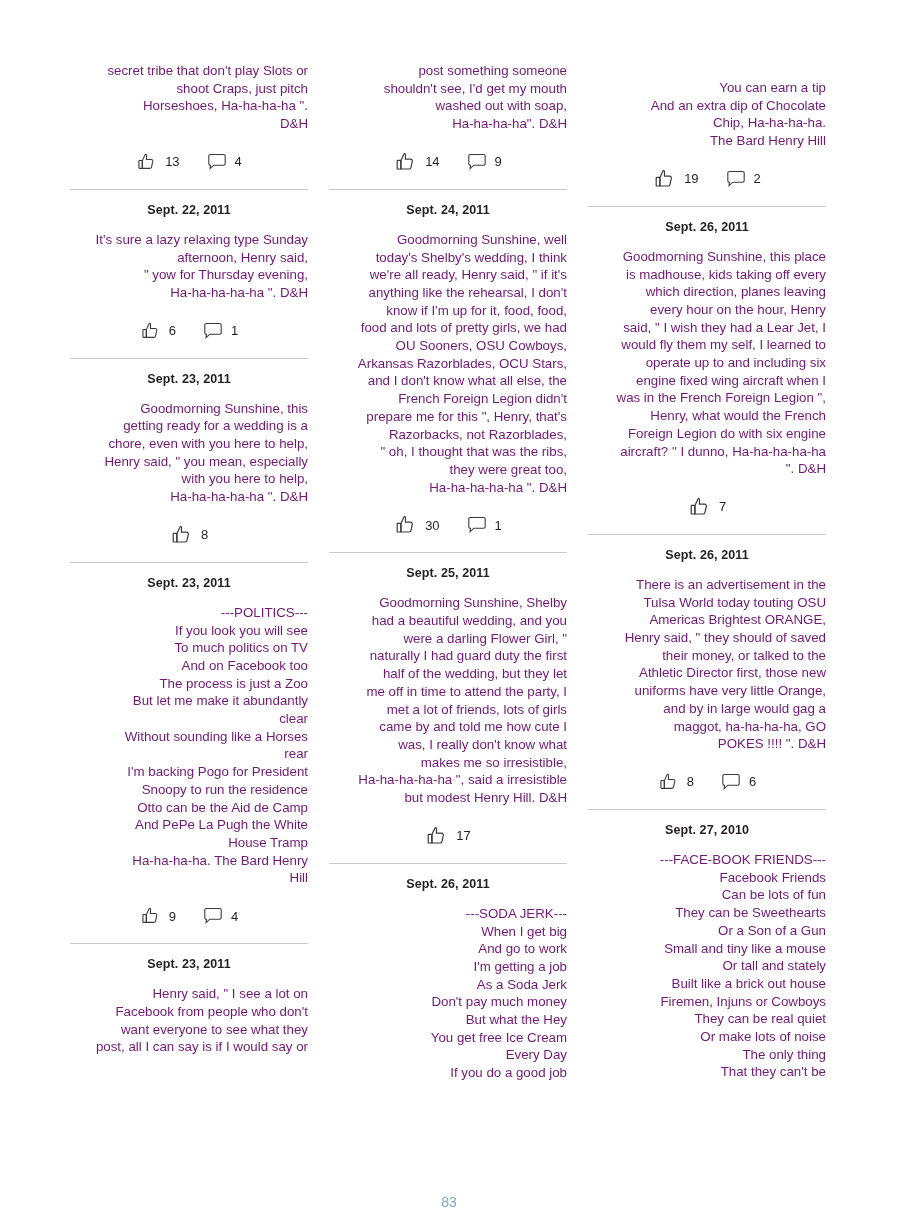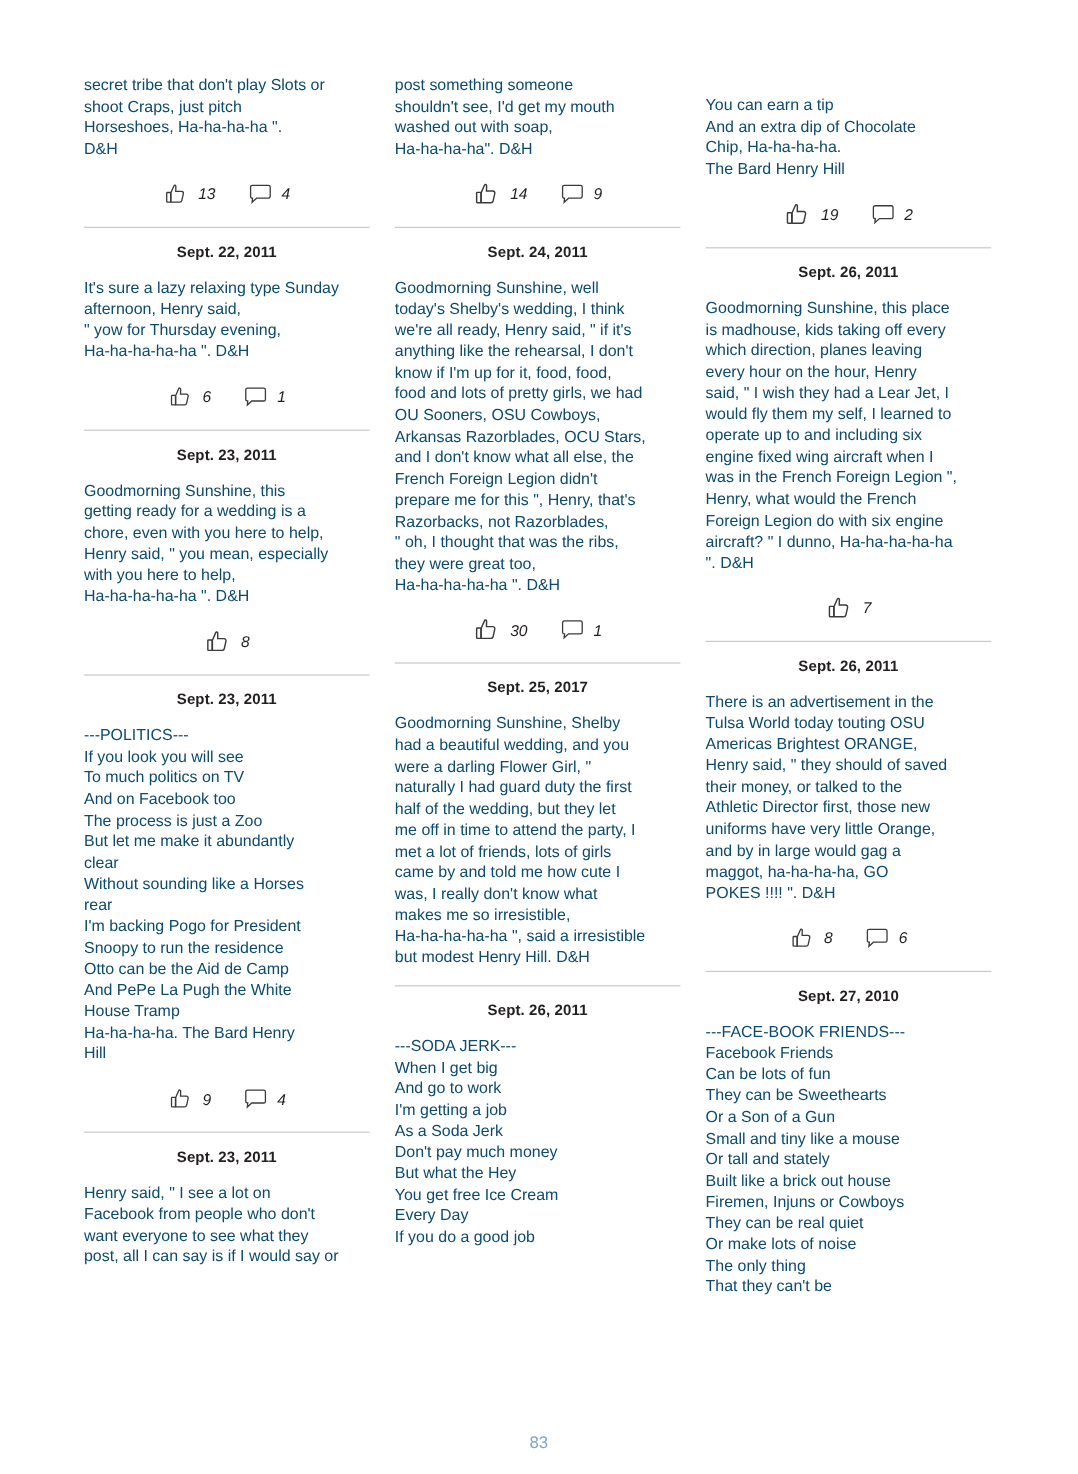--- a/index.html
+++ b/index.html
@@ -42,23 +42,24 @@
     font-size: 12.5px;
     font-weight: bold;
     color: #231f20;
     margin: 0 0 14px 0;
     letter-spacing: 0.1px;
     text-align: center;
   }
   .body {
     font-size: 13.3px;
     line-height: 17.7px;
-    color: #0c4a6e;
+    color: #701a75;
     white-space: pre-line;
     margin: 0;
+    text-align: right;
   }
   .divider {
     border: 0;
     border-top: 1px solid #c9c9c9;
     margin: 14px 0 13px 0;
   }
   .reactions {
     display: flex;
     justify-content: center;
     align-items: center;
@@ -67,21 +68,20 @@
     min-height: 26px;
   }
   .reaction {
     display: flex;
     align-items: center;
     gap: 7px;
   }
   .reaction .count {
     font-size: 13px;
     color: #231f20;
-    font-style: italic;
   }
   .icon { display: block; }
   .icon svg { display: block; }
 
   .page-number {
     position: absolute;
     left: 0;
     top: 1194px;
     width: 898px;
     text-align: center;
@@ -286,33 +286,44 @@
                 <path d="M3 4.2 C3 3.3 3.7 2.7 4.6 2.7 L19.4 2.7 C20.3 2.7 21 3.3 21 4.2 L21 13 C21 13.9 20.3 14.5 19.4 14.5 L8.5 14.5 L4.4 18.2 L4.8 14.5 L4.6 14.5 C3.7 14.5 3 13.9 3 13 Z"></path>
               </svg>
             </span>
             <span class="count">1</span>
           </div>
         </div>
         <hr class="divider">
       </div>
 
       <div class="post">
-        <p class="date">Sept. 25, 2017</p>
+        <p class="date">Sept. 25, 2011</p>
         <p class="body">Goodmorning Sunshine, Shelby
 had a beautiful wedding, and you
 were a darling Flower Girl, "
 naturally I had guard duty the first
 half of the wedding, but they let
 me off in time to attend the party, I
 met a lot of friends, lots of girls
 came by and told me how cute I
 was, I really don't know what
 makes me so irresistible,
 Ha-ha-ha-ha-ha ", said a irresistible
 but modest Henry Hill. D&amp;H</p>
+        <div class="reactions">
+          <div class="reaction">
+            <span class="icon">
+              <svg width="24" height="24" viewBox="0 0 24 24" fill="none" stroke="#3b3b3b" stroke-width="1.2">
+                <path d="M7 10.5 L9.8 4.2 C10.1 3.4 11.4 3.5 11.5 4.6 L11.4 9.2 L16.6 9.2 C17.8 9.2 18.6 10.2 18.3 11.3 L16.9 17.6 C16.7 18.5 15.9 19 15 19 L7 19 Z"></path>
+                <rect x="3.2" y="10.3" width="3.6" height="8.7" rx="0.6"></rect>
+              </svg>
+            </span>
+            <span class="count">17</span>
+          </div>
+        </div>
         <hr class="divider">
       </div>
 
       <div class="post">
         <p class="date">Sept. 26, 2011</p>
         <p class="body">---SODA JERK---
 When I get big
 And go to work
 I'm getting a job
 As a Soda Jerk

